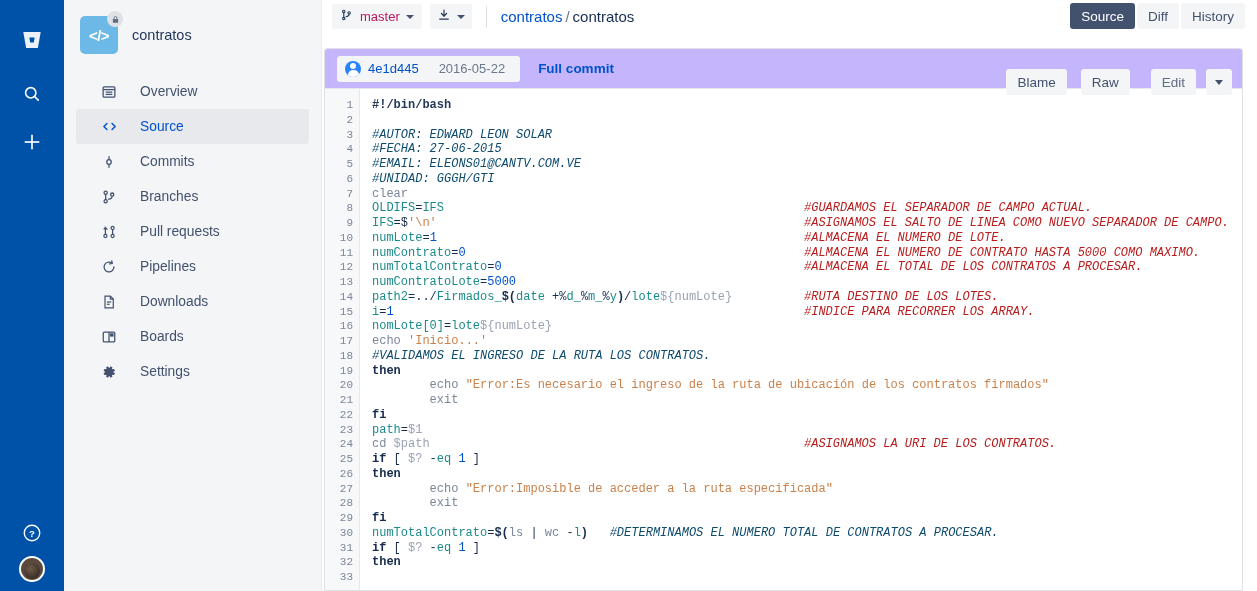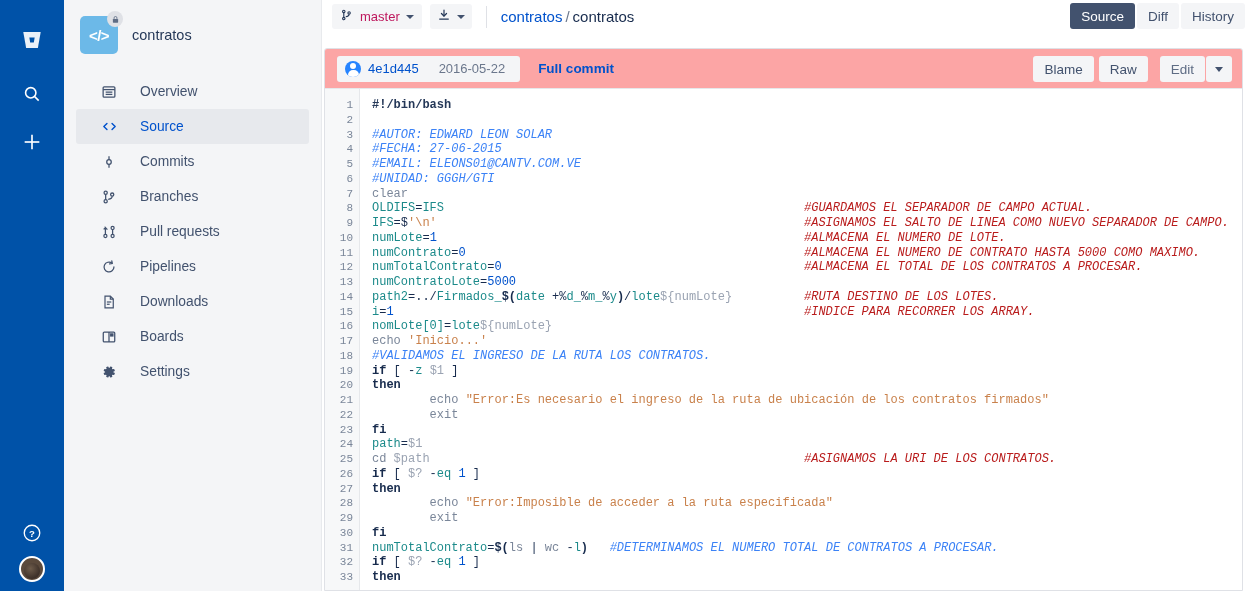--- a/index.html
+++ b/index.html
@@ -162,21 +162,21 @@
     width: 1257px - 322px;
     right: -0px;
     border: 1px solid #dfe1e6;
     border-radius: 3px 3px 0 0;
     background: #ffffff;
     height: 543px;
     overflow: hidden;
   }
   #file-header {
     height: 40px;
-    background: #fca5a5;
+    background: #c4b5fd;
     border-bottom: 1px solid #e6e8eb;
     display: flex; align-items: center;
     padding: 0 10px 0 12px;
     position: relative;
   }
   #commit-pill {
     display: inline-flex; align-items: center;
     background: #f4f5f7; border-radius: 3px;
     height: 26px; padding: 0 8px;
     font-size: 13px; cursor: pointer;
@@ -197,22 +197,23 @@
     left: 2.5px; top: 9.5px; width: 11px; height: 9px;
     border-radius: 5px 5px 0 0; background: #ffffff;
   }
   #commit-hash { color: #0052cc; }
   #commit-date { color: #6b778c; margin-left: 20px; }
   #full-commit {
     margin-left: 18px; font-size: 13.5px;
     color: #0052cc; cursor: pointer; font-weight: 600;
   }
   #file-actions {
-    position: absolute; right: 10px; top: 7px;
+    position: absolute; right: 10px; top: 20px;
     display: flex;
+    gap: 9px;
   }
   .faction {
     background: #f4f5f7; border-radius: 3px;
     height: 26px; padding: 0 11px;
     display: flex; align-items: center;
     font-size: 13.5px; color: #42526e;
     margin-left: 5px; cursor: pointer;
   }
   #edit-btn { color: #5e6c84; }
   #more-btn { padding: 0 9px; }
@@ -255,21 +256,21 @@
     font-size: 12px;
     line-height: 14.75px;
     height: 14.75px;
     white-space: pre;
     color: #172b4d;
   }
   .k  { color: #172b4d; font-weight: 700; }     
   .v  { color: #1b8a8a; }                        
   .n  { color: #0052cc; }                        
   .s  { color: #c9814b; }                        
-  .c  { color: #3b82f6; font-style: italic; }    
+  .c  { color: #0c4a6e; font-style: italic; }    
   .p  { color: #7a8699; }                        
   .d  { color: #9aa3b2; }                        
   .b  { color: #172b4d; font-weight: 700; }      
   .sh { color: #253858; font-weight: 700; }      
   .cm-col { color: #b91c1c; font-style: italic; }
   .line-code { white-space: pre; }
   .line-comment {
     position: absolute; left: 432px;
     white-space: pre;
   }
@@ -539,21 +540,20 @@
             <div class="cl rel"><span class="line-code"><span class="v">IFS</span>=$<span class="s">'\n'</span></span><span class="line-comment cm-col">#ASIGNAMOS EL SALTO DE LINEA COMO NUEVO SEPARADOR DE CAMPO.</span></div>
             <div class="cl rel"><span class="line-code"><span class="v">numLote</span>=<span class="n">1</span></span><span class="line-comment cm-col">#ALMACENA EL NUMERO DE LOTE.</span></div>
             <div class="cl rel"><span class="line-code"><span class="v">numContrato</span>=<span class="n">0</span></span><span class="line-comment cm-col">#ALMACENA EL NUMERO DE CONTRATO HASTA 5000 COMO MAXIMO.</span></div>
             <div class="cl rel"><span class="line-code"><span class="v">numTotalContrato</span>=<span class="n">0</span></span><span class="line-comment cm-col">#ALMACENA EL TOTAL DE LOS CONTRATOS A PROCESAR.</span></div>
             <div class="cl rel"><span class="line-code"><span class="v">numContratoLote</span>=<span class="n">5000</span></span></div>
             <div class="cl rel"><span class="line-code"><span class="v">path2</span>=../<span class="v">Firmados_</span><span class="b">$(</span><span class="v">date</span> +%<span class="v">d_</span>%<span class="v">m_</span>%<span class="v">y</span><span class="b">)</span>/<span class="v">lote</span><span class="d">${numLote}</span></span><span class="line-comment cm-col">#RUTA DESTINO DE LOS LOTES.</span></div>
             <div class="cl rel"><span class="line-code"><span class="v">i</span>=<span class="n">1</span></span><span class="line-comment cm-col">#INDICE PARA RECORRER LOS ARRAY.</span></div>
             <div class="cl rel"><span class="line-code"><span class="v">nomLote[0]</span>=<span class="v">lote</span><span class="d">${numLote}</span></span></div>
             <div class="cl rel"><span class="line-code"><span class="p">echo</span> <span class="s">'Inicio...'</span></span></div>
             <div class="cl rel"><span class="line-code"><span class="c">#VALIDAMOS EL INGRESO DE LA RUTA LOS CONTRATOS.</span></span></div>
-            <div class="cl rel"><span class="line-code"><span class="k">if</span> [ -<span class="v">z</span> <span class="d">$1</span> ]</span></div>
             <div class="cl rel"><span class="line-code"><span class="k">then</span></span></div>
             <div class="cl rel"><span class="line-code">        <span class="p">echo</span> <span class="s">"Error:Es necesario el ingreso de la ruta de ubicación de los contratos firmados"</span></span></div>
             <div class="cl rel"><span class="line-code">        <span class="p">exit</span></span></div>
             <div class="cl rel"><span class="line-code"><span class="k">fi</span></span></div>
             <div class="cl rel"><span class="line-code"><span class="v">path</span>=<span class="d">$1</span></span></div>
             <div class="cl rel"><span class="line-code"><span class="p">cd</span> <span class="d">$path</span></span><span class="line-comment cm-col">#ASIGNAMOS LA URI DE LOS CONTRATOS.</span></div>
             <div class="cl rel"><span class="line-code"><span class="k">if</span> [ <span class="d">$?</span> -<span class="v">eq</span> <span class="n">1</span> ]</span></div>
             <div class="cl rel"><span class="line-code"><span class="k">then</span></span></div>
             <div class="cl rel"><span class="line-code">        <span class="p">echo</span> <span class="s">"Error:Imposible de acceder a la ruta especificada"</span></span></div>
             <div class="cl rel"><span class="line-code">        <span class="p">exit</span></span></div>

